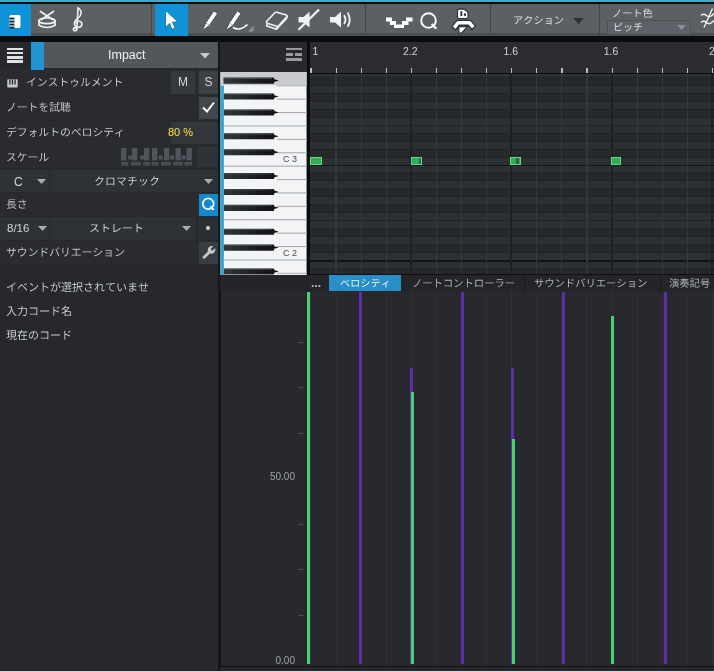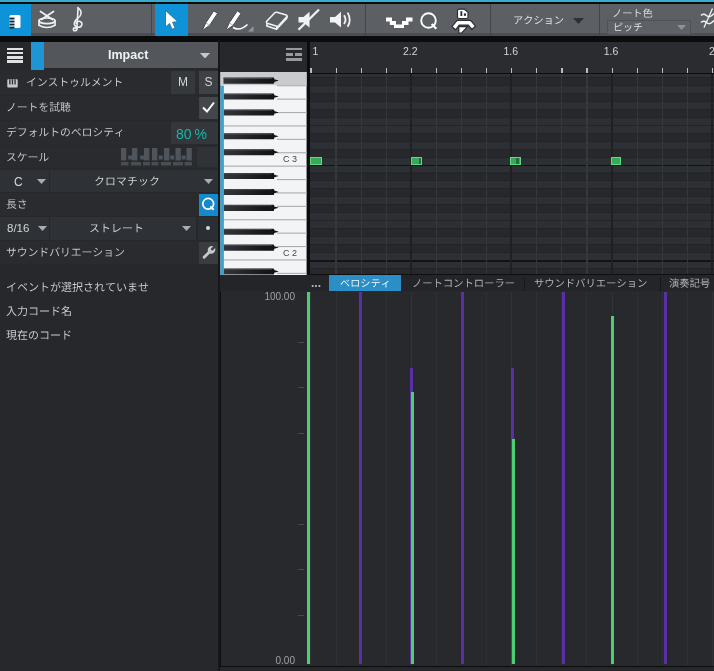--- a/index.html
+++ b/index.html
@@ -77,21 +77,21 @@
 <div class="abs" style="left:607px;top:19.5px;width:84px;height:15.5px;background:#5e6268;border:1px solid #4e5156"></div>
 <svg style="position:absolute;left:613.0px;top:27.0px;overflow:visible" width="2" height="2">
       <path transform="translate(0,3.75)" d="M7.6 -7.0Q7.6 -6.7 7.8 -6.5Q8.0 -6.3 8.2 -6.3Q8.5 -6.3 8.7 -6.5Q8.9 -6.7 8.9 -7.0Q8.9 -7.2 8.7 -7.4Q8.5 -7.6 8.2 -7.6Q8.0 -7.6 7.8 -7.4Q7.6 -7.2 7.6 -7.0ZM7.1 -7.0Q7.1 -7.3 7.3 -7.5Q7.4 -7.8 7.7 -7.9Q7.9 -8.1 8.2 -8.1Q8.6 -8.1 8.8 -7.9Q9.1 -7.8 9.2 -7.5Q9.4 -7.3 9.4 -7.0Q9.4 -6.7 9.2 -6.4Q9.1 -6.2 8.8 -6.0Q8.6 -5.9 8.2 -5.9Q7.9 -5.9 7.7 -6.0Q7.4 -6.2 7.3 -6.4Q7.1 -6.7 7.1 -7.0ZM2.8 -7.5Q2.8 -7.3 2.8 -7.1Q2.7 -6.9 2.7 -6.7Q2.7 -6.6 2.7 -6.2Q2.7 -5.8 2.7 -5.3Q2.7 -4.7 2.7 -4.1Q2.7 -3.5 2.7 -3.0Q2.7 -2.4 2.7 -2.0Q2.7 -1.6 2.7 -1.4Q2.7 -1.0 2.9 -0.9Q3.1 -0.7 3.4 -0.7Q3.7 -0.6 4.0 -0.6Q4.4 -0.6 4.8 -0.6Q5.2 -0.6 5.6 -0.6Q6.1 -0.6 6.6 -0.7Q7.0 -0.7 7.4 -0.8Q7.9 -0.8 8.2 -0.9V0.0Q7.8 0.1 7.1 0.1Q6.5 0.2 5.9 0.2Q5.3 0.2 4.7 0.2Q4.3 0.2 3.9 0.2Q3.4 0.2 3.1 0.1Q2.5 0.0 2.2 -0.3Q1.9 -0.6 1.9 -1.2Q1.9 -1.4 1.9 -1.9Q1.9 -2.3 1.9 -2.9Q1.9 -3.5 1.9 -4.1Q1.9 -4.7 1.9 -5.2Q1.9 -5.8 1.9 -6.2Q1.9 -6.6 1.9 -6.7Q1.9 -6.8 1.9 -7.0Q1.9 -7.1 1.9 -7.2Q1.9 -7.4 1.9 -7.5ZM2.4 -4.3Q2.8 -4.4 3.4 -4.6Q3.9 -4.7 4.5 -4.9Q5.0 -5.1 5.6 -5.3Q6.1 -5.5 6.5 -5.6Q6.8 -5.7 7.0 -5.9Q7.2 -6.0 7.4 -6.1L7.8 -5.3Q7.6 -5.2 7.3 -5.1Q7.0 -5.0 6.8 -4.9Q6.4 -4.7 5.8 -4.5Q5.2 -4.3 4.6 -4.1Q4.0 -4.0 3.4 -3.8Q2.8 -3.6 2.4 -3.5Z M14.8 -5.8Q14.9 -5.6 15.0 -5.3Q15.1 -5.0 15.2 -4.7Q15.4 -4.4 15.5 -4.1Q15.6 -3.8 15.6 -3.6L14.9 -3.3Q14.8 -3.5 14.7 -3.8Q14.6 -4.1 14.5 -4.4Q14.4 -4.8 14.3 -5.0Q14.2 -5.3 14.1 -5.5ZM18.5 -5.2Q18.4 -5.0 18.4 -4.9Q18.3 -4.8 18.3 -4.7Q18.1 -3.9 17.8 -3.1Q17.4 -2.3 16.9 -1.6Q16.2 -0.8 15.3 -0.2Q14.5 0.4 13.6 0.7L13.0 0.1Q13.5 -0.1 14.1 -0.4Q14.7 -0.7 15.3 -1.1Q15.8 -1.5 16.2 -2.0Q16.6 -2.5 16.9 -3.0Q17.1 -3.6 17.3 -4.2Q17.5 -4.8 17.6 -5.5ZM12.5 -5.3Q12.6 -5.1 12.7 -4.8Q12.8 -4.5 13.0 -4.2Q13.1 -3.8 13.2 -3.5Q13.3 -3.2 13.4 -3.0L12.7 -2.7Q12.6 -2.9 12.5 -3.2Q12.4 -3.6 12.2 -3.9Q12.1 -4.3 12.0 -4.6Q11.8 -4.8 11.8 -5.0Z M21.7 -7.0Q22.0 -6.9 22.6 -6.9Q23.2 -7.0 23.8 -7.0Q24.5 -7.0 25.0 -7.1Q25.4 -7.2 25.7 -7.2Q26.1 -7.3 26.5 -7.4Q26.8 -7.4 27.1 -7.5Q27.4 -7.6 27.6 -7.7L28.1 -7.0Q28.0 -6.9 27.8 -6.9Q27.7 -6.9 27.6 -6.8Q27.3 -6.8 26.9 -6.7Q26.5 -6.6 26.1 -6.5Q25.7 -6.5 25.3 -6.4Q24.7 -6.3 24.1 -6.3Q23.5 -6.3 22.9 -6.2Q22.3 -6.2 21.9 -6.2ZM22.2 -0.1Q23.1 -0.5 23.6 -1.1Q24.2 -1.7 24.5 -2.4Q24.8 -3.2 24.8 -4.2Q24.8 -4.2 24.8 -4.5Q24.8 -4.8 24.8 -5.3Q24.8 -5.8 24.8 -6.5L25.6 -6.6Q25.6 -6.4 25.6 -6.1Q25.6 -5.8 25.6 -5.5Q25.6 -5.1 25.6 -4.9Q25.6 -4.6 25.6 -4.4Q25.6 -4.3 25.6 -4.3Q25.6 -3.2 25.3 -2.3Q25.1 -1.5 24.5 -0.8Q23.9 -0.1 23.0 0.4ZM20.9 -4.6Q21.1 -4.6 21.3 -4.5Q21.5 -4.5 21.8 -4.5Q21.9 -4.5 22.3 -4.5Q22.7 -4.5 23.2 -4.5Q23.8 -4.5 24.4 -4.5Q25.1 -4.5 25.7 -4.5Q26.3 -4.5 26.9 -4.5Q27.4 -4.5 27.8 -4.5Q28.2 -4.5 28.3 -4.5Q28.5 -4.5 28.6 -4.5Q28.7 -4.5 28.9 -4.5Q29.0 -4.6 29.1 -4.6V-3.7Q29.0 -3.8 28.8 -3.8Q28.5 -3.8 28.4 -3.8Q28.2 -3.8 27.8 -3.8Q27.5 -3.8 26.9 -3.8Q26.3 -3.8 25.7 -3.8Q25.1 -3.8 24.4 -3.8Q23.8 -3.8 23.2 -3.8Q22.7 -3.8 22.3 -3.8Q21.9 -3.8 21.8 -3.8Q21.5 -3.8 21.3 -3.8Q21.1 -3.8 20.9 -3.7Z" fill="#e6e8ea"></path>
     </svg>
 <svg style="position:absolute;left:676.5px;top:25.0px" width="9" height="5">
       <path d="M0 0 L9 0 L4.5 5 Z" fill="#8e9195"></path>
     </svg>
 <div class="abs" style="left:0;top:42px;width:218px;height:629px;background:#26282b"></div>
 <div class="abs" style="left:31px;top:42px;width:13px;height:28px;background:#2095d3"></div>
 <div class="abs" style="left:44px;top:42px;width:174px;height:26px;background:#53575c"></div>
-<div class="txt" style="left:108px;top:47.5px;font-size:12.5px;color:#f0f1f3;font-weight:bold">Impact</div>
+<div class="txt" style="left:108px;top:47.5px;font-size:12.5px;color:#f0f1f3;font-weight:normal">Impact</div>
 <svg style="position:absolute;left:200.0px;top:52.8px" width="10" height="5.5">
       <path d="M0 0 L10 0 L5.0 5.5 Z" fill="#c6c8ca"></path>
     </svg>
 <div class="abs" style="left:7px;top:47.5px;width:15.5px;height:2.7px;background:#dfe1e3"></div>
 <div class="abs" style="left:7px;top:51.7px;width:15.5px;height:2.7px;background:#dfe1e3"></div>
 <div class="abs" style="left:7px;top:55.9px;width:15.5px;height:2.7px;background:#dfe1e3"></div>
 <div class="abs" style="left:7px;top:60.1px;width:15.5px;height:2.7px;background:#dfe1e3"></div>
 <div class="abs" style="left:0;top:70px;width:218px;height:25.2px;background:#292b2e"></div>
 <div class="abs" style="left:0;top:96.2px;width:218px;height:23.8px;background:#292b2e"></div>
 <div class="abs" style="left:0;top:121px;width:218px;height:23.8px;background:#292b2e"></div>
@@ -120,21 +120,21 @@
       <path transform="translate(0,4.05)" d="M8.7 -7.8Q8.6 -7.6 8.5 -7.3Q8.4 -7.0 8.3 -6.8Q8.1 -6.2 7.8 -5.5Q7.5 -4.9 7.2 -4.2Q6.8 -3.5 6.3 -2.9Q5.9 -2.3 5.2 -1.7Q4.5 -1.1 3.8 -0.6Q3.0 -0.1 2.3 0.2L1.5 -0.6Q2.3 -0.9 3.1 -1.3Q3.8 -1.8 4.5 -2.3Q5.1 -2.9 5.6 -3.5Q6.1 -4.1 6.5 -4.9Q6.9 -5.6 7.2 -6.5Q7.5 -7.3 7.6 -8.0Z M11.9 -4.7Q12.1 -4.7 12.3 -4.7Q12.5 -4.6 12.8 -4.6Q13.1 -4.6 13.4 -4.6Q13.6 -4.6 13.9 -4.6Q14.3 -4.6 14.8 -4.6Q15.3 -4.6 15.8 -4.6Q16.4 -4.6 16.9 -4.6Q17.5 -4.6 17.9 -4.6Q18.4 -4.6 18.8 -4.6Q19.2 -4.6 19.3 -4.6Q19.7 -4.6 20.0 -4.6Q20.3 -4.7 20.5 -4.7V-3.6Q20.3 -3.6 20.0 -3.6Q19.7 -3.7 19.3 -3.7Q19.2 -3.7 18.8 -3.7Q18.4 -3.7 17.9 -3.7Q17.5 -3.7 16.9 -3.7Q16.4 -3.7 15.8 -3.7Q15.3 -3.7 14.8 -3.7Q14.3 -3.7 13.9 -3.7Q13.6 -3.7 13.4 -3.7Q13.0 -3.7 12.6 -3.7Q12.2 -3.6 11.9 -3.6Z M25.2 -1.0Q25.2 -1.1 25.2 -1.6Q25.2 -2.0 25.2 -2.6Q25.2 -3.3 25.2 -4.0Q25.2 -4.7 25.2 -5.3Q25.2 -6.0 25.2 -6.5Q25.2 -7.0 25.2 -7.2Q25.2 -7.5 25.2 -7.8Q25.2 -8.1 25.2 -8.4H26.2Q26.2 -8.1 26.2 -7.8Q26.1 -7.5 26.1 -7.2Q26.1 -6.8 26.1 -6.2Q26.1 -5.6 26.1 -5.0Q26.1 -4.3 26.1 -3.7Q26.1 -3.0 26.1 -2.4Q26.1 -1.9 26.1 -1.5Q26.1 -1.1 26.1 -1.0Q26.1 -0.8 26.2 -0.6Q26.2 -0.3 26.2 -0.1Q26.2 0.1 26.2 0.3H25.2Q25.2 0.1 25.2 -0.3Q25.2 -0.7 25.2 -1.0ZM25.9 -5.5Q26.5 -5.4 27.1 -5.2Q27.8 -4.9 28.4 -4.7Q29.1 -4.4 29.7 -4.2Q30.3 -3.9 30.8 -3.7L30.4 -2.8Q29.9 -3.0 29.3 -3.3Q28.8 -3.5 28.1 -3.8Q27.5 -4.0 27.0 -4.2Q26.4 -4.4 25.9 -4.6Z M37.4 -8.5Q37.3 -8.2 37.2 -7.8Q37.1 -7.3 36.9 -6.8Q36.7 -6.3 36.4 -5.8Q36.1 -5.3 35.8 -4.8Q36.0 -5.0 36.2 -5.1Q36.5 -5.2 36.8 -5.2Q37.1 -5.3 37.3 -5.3Q37.9 -5.3 38.3 -4.9Q38.8 -4.5 38.8 -3.9Q38.8 -3.7 38.8 -3.4Q38.8 -3.0 38.8 -2.7Q38.8 -2.3 38.8 -2.0Q38.8 -1.7 38.8 -1.4H38.0Q38.0 -1.6 38.0 -1.9Q38.0 -2.2 38.0 -2.5Q38.0 -2.9 38.0 -3.2Q38.0 -3.4 38.0 -3.7Q38.0 -4.1 37.7 -4.3Q37.4 -4.6 37.0 -4.6Q36.5 -4.6 36.0 -4.3Q35.5 -4.1 35.1 -3.8Q34.9 -3.6 34.7 -3.3Q34.4 -3.0 34.2 -2.7L33.4 -3.2Q34.2 -4.0 34.7 -4.6Q35.2 -5.3 35.6 -5.8Q35.9 -6.4 36.1 -6.9Q36.2 -7.3 36.4 -7.8Q36.5 -8.2 36.5 -8.6ZM33.7 -7.4Q34.1 -7.3 34.6 -7.3Q35.1 -7.3 35.5 -7.3Q36.2 -7.3 37.1 -7.3Q37.9 -7.3 38.7 -7.4Q39.6 -7.5 40.3 -7.6L40.3 -6.8Q39.8 -6.7 39.1 -6.7Q38.5 -6.6 37.8 -6.6Q37.2 -6.5 36.6 -6.5Q36.0 -6.5 35.5 -6.5Q35.2 -6.5 34.9 -6.5Q34.6 -6.5 34.3 -6.5Q34.0 -6.5 33.7 -6.6ZM41.9 -4.8Q41.8 -4.7 41.6 -4.7Q41.5 -4.6 41.3 -4.5Q41.1 -4.5 41.0 -4.4Q40.4 -4.2 39.7 -3.9Q38.9 -3.6 38.1 -3.2Q37.6 -2.9 37.2 -2.6Q36.8 -2.3 36.5 -2.0Q36.3 -1.7 36.3 -1.3Q36.3 -1.0 36.4 -0.8Q36.6 -0.6 36.9 -0.5Q37.1 -0.4 37.5 -0.3Q37.8 -0.3 38.3 -0.3Q38.9 -0.3 39.7 -0.4Q40.5 -0.4 41.2 -0.6L41.2 0.3Q40.8 0.3 40.3 0.4Q39.7 0.4 39.2 0.5Q38.7 0.5 38.2 0.5Q37.5 0.5 36.8 0.3Q36.2 0.2 35.8 -0.2Q35.4 -0.5 35.4 -1.2Q35.4 -1.7 35.7 -2.1Q35.9 -2.5 36.3 -2.8Q36.7 -3.1 37.1 -3.4Q37.6 -3.7 38.1 -3.9Q38.6 -4.2 39.0 -4.4Q39.5 -4.6 39.9 -4.8Q40.3 -5.0 40.7 -5.1Q40.9 -5.3 41.1 -5.4Q41.4 -5.5 41.6 -5.6Z M47.5 -0.6Q48.2 -0.7 49.1 -0.9Q50.0 -1.1 51.0 -1.3L51.0 -0.6Q50.1 -0.4 49.3 -0.2Q48.4 -0.0 47.7 0.2ZM47.7 -4.7H50.7V-4.0H47.7ZM47.6 -6.9H53.5V-6.2H47.6ZM51.9 -8.7 52.5 -9.0Q52.8 -8.7 53.1 -8.3Q53.4 -7.9 53.6 -7.6L53.0 -7.3Q52.9 -7.6 52.5 -8.0Q52.2 -8.4 51.9 -8.7ZM48.9 -4.4H49.6V-0.7L48.9 -0.5ZM51.0 -9.1H51.8Q51.8 -7.5 51.8 -6.2Q51.8 -4.8 51.9 -3.7Q52.0 -2.6 52.1 -1.8Q52.2 -1.0 52.4 -0.6Q52.6 -0.1 52.8 -0.1Q52.9 -0.1 53.0 -0.5Q53.1 -0.9 53.1 -1.6Q53.2 -1.5 53.3 -1.4Q53.4 -1.3 53.6 -1.2Q53.7 -1.1 53.8 -1.1Q53.6 -0.3 53.5 0.1Q53.3 0.6 53.2 0.7Q53.0 0.9 52.8 0.9Q52.3 0.9 52.0 0.4Q51.7 -0.1 51.5 -0.9Q51.3 -1.8 51.2 -3.0Q51.1 -4.2 51.1 -5.8Q51.0 -7.3 51.0 -9.1ZM44.1 -5.8H47.2V-5.2H44.1ZM44.1 -8.7H47.1V-8.0H44.1ZM44.1 -4.4H47.2V-3.7H44.1ZM43.6 -7.3H47.4V-6.6H43.6ZM44.5 -2.9H47.2V0.3H44.5V-0.4H46.5V-2.2H44.5ZM44.1 -2.9H44.8V0.7H44.1Z M54.5 -8.5H58.6V-7.8H54.5ZM55.5 -6.2H57.7V-5.5H55.5ZM58.6 -7.9H64.2V-7.2H58.6ZM55.5 -4.0H57.7V-3.3H55.5ZM55.1 -8.1H55.8V-1.2H55.1ZM61.0 -9.0H61.8V-5.9H61.0ZM57.3 -8.1H58.0V0.8H57.3ZM54.4 -1.4Q55.0 -1.4 55.9 -1.6Q56.8 -1.7 57.7 -1.8L57.7 -1.1Q56.9 -0.9 56.0 -0.8Q55.2 -0.7 54.5 -0.6ZM62.4 -5.6V-3.9H63.4V-5.6ZM60.9 -5.6V-3.9H61.8V-5.6ZM59.4 -5.6V-3.9H60.3V-5.6ZM58.7 -6.3H64.1V-3.3H58.7ZM60.1 -2.2H60.8V-0.2Q60.8 0.0 60.9 0.1Q60.9 0.1 61.1 0.1Q61.2 0.1 61.3 0.1Q61.5 0.1 61.6 0.1Q61.8 0.1 61.9 0.1Q62.1 0.1 62.1 0.1Q62.3 0.1 62.3 0.0Q62.4 -0.0 62.4 -0.3Q62.5 -0.5 62.5 -1.0Q62.6 -0.9 62.7 -0.9Q62.8 -0.8 62.9 -0.8Q63.0 -0.7 63.1 -0.7Q63.1 -0.1 63.0 0.2Q62.9 0.6 62.7 0.7Q62.5 0.8 62.2 0.8Q62.2 0.8 62.0 0.8Q61.8 0.8 61.6 0.8Q61.4 0.8 61.3 0.8Q61.1 0.8 61.1 0.8Q60.7 0.8 60.4 0.7Q60.2 0.6 60.2 0.4Q60.1 0.2 60.1 -0.2ZM59.0 -2.1 59.7 -1.9Q59.6 -1.5 59.5 -1.1Q59.3 -0.6 59.2 -0.3Q59.0 0.1 58.7 0.4L58.1 0.1Q58.4 -0.2 58.5 -0.6Q58.7 -0.9 58.8 -1.3Q58.9 -1.8 59.0 -2.1ZM62.7 -1.9 63.3 -2.2Q63.7 -1.7 64.1 -1.1Q64.4 -0.4 64.5 0.1L63.8 0.4Q63.8 0.1 63.6 -0.3Q63.4 -0.8 63.2 -1.2Q63.0 -1.6 62.7 -1.9ZM60.4 -2.8 60.9 -3.2Q61.2 -3.1 61.5 -2.8Q61.8 -2.6 62.1 -2.4Q62.4 -2.2 62.5 -2.0L62.0 -1.5Q61.7 -1.8 61.3 -2.2Q60.8 -2.5 60.4 -2.8Z" fill="#caccce"></path>
     </svg>
 <div class="abs" style="left:198.5px;top:96.5px;width:19.5px;height:22.5px;background:#43474b"></div>
 <svg class="abs" style="left:200px;top:99px" width="17" height="16">
       <path d="M3 8.5 L7 12.5 L14 3.5" stroke="#fff" stroke-width="2" fill="none"></path>
     </svg>
 <svg style="position:absolute;left:6.0px;top:132.0px;overflow:visible" width="2" height="2">
       <path transform="translate(0,4.05)" d="M2.2 -7.9Q2.4 -7.9 2.7 -7.9Q2.9 -7.8 3.2 -7.8Q3.4 -7.8 3.7 -7.8Q4.1 -7.8 4.6 -7.8Q5.1 -7.8 5.5 -7.8Q6.0 -7.8 6.4 -7.8Q6.7 -7.8 6.9 -7.8Q7.1 -7.8 7.4 -7.8Q7.7 -7.9 7.9 -7.9V-7.0Q7.7 -7.0 7.4 -7.0Q7.1 -7.0 6.9 -7.0Q6.7 -7.0 6.4 -7.0Q6.0 -7.0 5.5 -7.0Q5.1 -7.0 4.6 -7.0Q4.1 -7.0 3.7 -7.0Q3.4 -7.0 3.2 -7.0Q2.9 -7.0 2.7 -7.0Q2.4 -7.0 2.2 -7.0ZM0.9 -5.2Q1.1 -5.2 1.4 -5.1Q1.6 -5.1 1.9 -5.1Q2.0 -5.1 2.4 -5.1Q2.8 -5.1 3.4 -5.1Q4.0 -5.1 4.7 -5.1Q5.4 -5.1 6.1 -5.1Q6.8 -5.1 7.4 -5.1Q8.0 -5.1 8.4 -5.1Q8.8 -5.1 8.9 -5.1Q9.1 -5.1 9.3 -5.1Q9.6 -5.2 9.8 -5.2V-4.3Q9.6 -4.3 9.4 -4.3Q9.1 -4.3 8.9 -4.3Q8.8 -4.3 8.4 -4.3Q8.0 -4.3 7.4 -4.3Q6.8 -4.3 6.1 -4.3Q5.4 -4.3 4.7 -4.3Q4.0 -4.3 3.4 -4.3Q2.8 -4.3 2.4 -4.3Q2.0 -4.3 1.9 -4.3Q1.6 -4.3 1.4 -4.3Q1.1 -4.3 0.9 -4.3ZM6.0 -4.7Q6.0 -3.7 5.9 -2.9Q5.7 -2.0 5.3 -1.4Q5.1 -1.0 4.8 -0.6Q4.5 -0.3 4.1 0.1Q3.7 0.4 3.2 0.6L2.4 0.0Q3.0 -0.2 3.6 -0.7Q4.1 -1.1 4.5 -1.6Q4.9 -2.3 5.0 -3.1Q5.1 -3.8 5.1 -4.7ZM8.5 -8.8Q8.6 -8.6 8.8 -8.3Q8.9 -8.1 9.1 -7.8Q9.3 -7.5 9.4 -7.3L8.8 -7.0Q8.6 -7.4 8.4 -7.8Q8.1 -8.2 7.9 -8.5ZM9.7 -9.2Q9.8 -9.0 10.0 -8.7Q10.1 -8.5 10.3 -8.2Q10.5 -7.9 10.6 -7.7L10.0 -7.5Q9.8 -7.8 9.6 -8.2Q9.3 -8.7 9.1 -9.0Z M20.1 -7.2Q20.0 -7.1 20.0 -6.9Q20.0 -6.8 19.9 -6.6Q19.9 -6.2 19.7 -5.7Q19.6 -5.2 19.4 -4.6Q19.2 -4.1 18.9 -3.6Q18.6 -3.1 18.3 -2.7Q17.8 -2.0 17.2 -1.5Q16.6 -0.9 15.8 -0.5Q15.1 -0.1 14.1 0.2L13.3 -0.6Q14.4 -0.8 15.2 -1.2Q15.9 -1.6 16.5 -2.1Q17.1 -2.6 17.6 -3.2Q17.9 -3.7 18.2 -4.3Q18.5 -4.9 18.7 -5.5Q18.9 -6.2 19.0 -6.7Q18.8 -6.7 18.4 -6.7Q18.0 -6.7 17.4 -6.7Q16.8 -6.7 16.2 -6.7Q15.6 -6.7 15.0 -6.7Q14.4 -6.7 14.0 -6.7Q13.6 -6.7 13.4 -6.7Q13.1 -6.7 12.8 -6.7Q12.6 -6.7 12.4 -6.7V-7.6Q12.5 -7.6 12.7 -7.6Q12.9 -7.6 13.1 -7.6Q13.3 -7.5 13.4 -7.5Q13.6 -7.5 13.9 -7.5Q14.2 -7.5 14.7 -7.5Q15.2 -7.5 15.7 -7.5Q16.2 -7.5 16.7 -7.5Q17.2 -7.5 17.7 -7.5Q18.1 -7.5 18.4 -7.5Q18.8 -7.5 18.9 -7.5Q19.0 -7.5 19.1 -7.6Q19.3 -7.6 19.4 -7.6Z M28.6 -6.6Q28.6 -6.4 28.6 -6.2Q28.6 -6.1 28.6 -5.9Q28.6 -5.6 28.6 -5.2Q28.6 -4.8 28.6 -4.3Q28.6 -3.8 28.6 -3.2Q28.7 -2.6 28.7 -2.1Q28.7 -1.5 28.7 -1.0Q28.7 -0.5 28.7 -0.1Q28.7 0.3 28.5 0.5Q28.2 0.7 27.9 0.7Q27.7 0.7 27.4 0.7Q27.1 0.6 26.8 0.6Q26.5 0.6 26.3 0.6L26.3 -0.2Q26.6 -0.1 27.0 -0.1Q27.3 -0.1 27.6 -0.1Q27.7 -0.1 27.8 -0.2Q27.9 -0.3 27.9 -0.4Q27.9 -0.7 27.9 -1.2Q27.9 -1.6 27.9 -2.2Q27.9 -2.7 27.8 -3.3Q27.8 -3.8 27.8 -4.3Q27.8 -4.8 27.8 -5.2Q27.8 -5.6 27.8 -5.9Q27.8 -6.0 27.8 -6.2Q27.7 -6.4 27.7 -6.6ZM23.8 -5.0Q24.0 -5.0 24.2 -5.0Q24.4 -5.0 24.6 -5.0Q24.7 -5.0 25.0 -5.0Q25.3 -5.0 25.8 -5.0Q26.3 -5.0 26.8 -5.0Q27.4 -5.0 27.9 -5.0Q28.5 -5.0 28.9 -5.0Q29.4 -5.0 29.7 -5.0Q30.1 -5.0 30.2 -5.0Q30.3 -5.0 30.6 -5.0Q30.8 -5.0 30.9 -5.0V-4.2Q30.7 -4.2 30.5 -4.2Q30.3 -4.2 30.2 -4.2Q30.1 -4.2 29.8 -4.2Q29.5 -4.2 29.0 -4.2Q28.5 -4.2 27.9 -4.2Q27.4 -4.2 26.8 -4.2Q26.3 -4.2 25.8 -4.2Q25.3 -4.2 25.0 -4.2Q24.7 -4.2 24.6 -4.2Q24.4 -4.2 24.2 -4.2Q24.0 -4.2 23.8 -4.2ZM23.5 -0.9Q24.1 -1.2 24.8 -1.7Q25.4 -2.1 26.0 -2.6Q26.5 -3.1 27.0 -3.6Q27.4 -4.0 27.6 -4.5L28.1 -4.5L28.1 -3.8Q27.9 -3.4 27.4 -2.9Q27.0 -2.5 26.5 -2.0Q25.9 -1.5 25.3 -1.0Q24.7 -0.6 24.1 -0.2Z M38.1 -0.2Q38.1 -0.4 38.1 -0.5Q38.1 -0.7 38.1 -0.8Q38.1 -0.9 38.1 -1.3Q38.1 -1.7 38.1 -2.2Q38.1 -2.7 38.1 -3.4Q38.1 -4.0 38.1 -4.6Q38.1 -5.3 38.1 -5.8Q38.1 -6.4 38.1 -6.8Q38.1 -7.2 38.1 -7.3Q38.1 -7.6 38.1 -7.8Q38.1 -8.0 38.1 -8.1H39.1Q39.1 -8.0 39.0 -7.8Q39.0 -7.6 39.0 -7.3Q39.0 -7.2 39.0 -6.8Q39.0 -6.4 39.0 -5.8Q39.0 -5.3 39.0 -4.7Q39.0 -4.0 39.0 -3.4Q39.0 -2.8 39.0 -2.3Q39.0 -1.8 39.0 -1.5Q39.0 -1.1 39.0 -1.1Q39.5 -1.3 40.1 -1.7Q40.7 -2.1 41.2 -2.6Q41.8 -3.1 42.2 -3.7L42.7 -3.0Q42.2 -2.4 41.6 -1.8Q41.0 -1.2 40.3 -0.8Q39.6 -0.3 39.0 0.0Q38.9 0.1 38.8 0.1Q38.7 0.2 38.6 0.2ZM33.1 -0.3Q33.8 -0.8 34.3 -1.5Q34.7 -2.2 35.0 -2.9Q35.1 -3.3 35.2 -3.9Q35.2 -4.4 35.3 -5.0Q35.3 -5.6 35.3 -6.2Q35.3 -6.8 35.3 -7.3Q35.3 -7.5 35.3 -7.7Q35.3 -7.9 35.2 -8.1H36.2Q36.2 -8.0 36.2 -7.9Q36.2 -7.8 36.2 -7.6Q36.2 -7.5 36.2 -7.3Q36.2 -6.8 36.2 -6.2Q36.2 -5.6 36.1 -4.9Q36.1 -4.3 36.0 -3.7Q36.0 -3.1 35.8 -2.7Q35.6 -1.8 35.1 -1.1Q34.6 -0.3 33.9 0.3Z M46.8 -1.0Q46.8 -1.1 46.8 -1.6Q46.8 -2.0 46.8 -2.6Q46.8 -3.3 46.8 -4.0Q46.8 -4.7 46.8 -5.3Q46.8 -6.0 46.8 -6.5Q46.8 -7.0 46.8 -7.2Q46.8 -7.5 46.8 -7.8Q46.8 -8.1 46.8 -8.4H47.8Q47.8 -8.1 47.8 -7.8Q47.7 -7.5 47.7 -7.2Q47.7 -6.8 47.7 -6.2Q47.7 -5.6 47.7 -5.0Q47.7 -4.3 47.7 -3.7Q47.7 -3.0 47.7 -2.4Q47.7 -1.9 47.7 -1.5Q47.7 -1.1 47.7 -1.0Q47.7 -0.8 47.8 -0.6Q47.8 -0.3 47.8 -0.1Q47.8 0.1 47.8 0.3H46.8Q46.8 0.1 46.8 -0.3Q46.8 -0.7 46.8 -1.0ZM47.5 -5.5Q48.1 -5.4 48.7 -5.2Q49.4 -4.9 50.0 -4.7Q50.7 -4.4 51.3 -4.2Q51.9 -3.9 52.4 -3.7L52.0 -2.8Q51.5 -3.0 50.9 -3.3Q50.4 -3.5 49.7 -3.8Q49.1 -4.0 48.6 -4.2Q48.0 -4.4 47.5 -4.6Z M60.1 -7.4Q60.0 -6.5 59.8 -5.6Q59.6 -4.7 59.4 -3.8Q59.1 -2.7 58.7 -2.0Q58.3 -1.2 57.8 -0.9Q57.4 -0.5 56.9 -0.5Q56.4 -0.5 56.0 -0.8Q55.5 -1.2 55.2 -1.8Q54.9 -2.5 54.9 -3.4Q54.9 -4.2 55.3 -5.0Q55.7 -5.8 56.3 -6.4Q57.0 -7.0 57.8 -7.4Q58.7 -7.7 59.7 -7.7Q60.6 -7.7 61.4 -7.4Q62.1 -7.1 62.7 -6.6Q63.2 -6.0 63.5 -5.3Q63.8 -4.6 63.8 -3.8Q63.8 -2.6 63.3 -1.8Q62.8 -0.9 61.9 -0.4Q61.0 0.2 59.8 0.3L59.3 -0.5Q59.5 -0.5 59.8 -0.5Q60.0 -0.6 60.2 -0.6Q60.7 -0.7 61.2 -1.0Q61.7 -1.2 62.1 -1.6Q62.5 -2.0 62.7 -2.6Q62.9 -3.1 62.9 -3.8Q62.9 -4.5 62.7 -5.0Q62.5 -5.6 62.1 -6.0Q61.6 -6.5 61.0 -6.7Q60.4 -7.0 59.7 -7.0Q58.8 -7.0 58.1 -6.6Q57.3 -6.3 56.8 -5.8Q56.3 -5.3 56.1 -4.6Q55.8 -4.0 55.8 -3.4Q55.8 -2.8 56.0 -2.3Q56.1 -1.9 56.4 -1.7Q56.7 -1.5 56.9 -1.5Q57.2 -1.5 57.4 -1.7Q57.7 -2.0 58.0 -2.5Q58.3 -3.1 58.5 -4.0Q58.8 -4.8 58.9 -5.7Q59.1 -6.5 59.2 -7.4Z M72.3 -7.3Q72.4 -7.1 72.6 -6.8Q72.8 -6.5 73.0 -6.2Q73.2 -5.9 73.3 -5.6L72.6 -5.3Q72.5 -5.6 72.3 -5.9Q72.2 -6.2 72.0 -6.5Q71.8 -6.8 71.6 -7.1ZM73.6 -7.9Q73.8 -7.7 74.0 -7.4Q74.2 -7.1 74.4 -6.8Q74.6 -6.4 74.7 -6.2L74.1 -5.9Q73.9 -6.2 73.8 -6.5Q73.6 -6.8 73.4 -7.1Q73.2 -7.4 73.0 -7.6ZM65.4 -2.8Q65.6 -3.0 65.8 -3.2Q65.9 -3.3 66.1 -3.6Q66.3 -3.8 66.6 -4.1Q66.8 -4.4 67.1 -4.7Q67.4 -5.1 67.7 -5.4Q68.0 -5.8 68.3 -6.1Q68.7 -6.6 69.1 -6.7Q69.5 -6.7 70.1 -6.2Q70.4 -5.9 70.8 -5.5Q71.2 -5.1 71.6 -4.7Q72.0 -4.3 72.3 -3.9Q72.7 -3.5 73.1 -3.0Q73.6 -2.6 74.1 -2.0Q74.5 -1.5 74.9 -1.1L74.2 -0.3Q73.8 -0.8 73.4 -1.3Q73.0 -1.8 72.5 -2.3Q72.1 -2.7 71.8 -3.1Q71.6 -3.4 71.3 -3.7Q71.0 -4.0 70.7 -4.3Q70.4 -4.6 70.1 -4.9Q69.9 -5.2 69.7 -5.3Q69.4 -5.6 69.2 -5.6Q69.0 -5.6 68.7 -5.3Q68.5 -5.0 68.3 -4.7Q68.0 -4.4 67.7 -4.1Q67.5 -3.7 67.2 -3.4Q67.0 -3.1 66.8 -2.9Q66.6 -2.6 66.5 -2.4Q66.3 -2.2 66.2 -2.0Z M77.2 -7.4Q77.5 -7.4 77.7 -7.4Q78.0 -7.4 78.1 -7.4Q78.3 -7.4 78.6 -7.4Q79.0 -7.4 79.4 -7.4Q79.9 -7.4 80.5 -7.4Q81.1 -7.4 81.6 -7.4Q82.2 -7.4 82.7 -7.4Q83.1 -7.4 83.5 -7.4Q83.8 -7.4 83.9 -7.4Q84.1 -7.4 84.4 -7.4Q84.6 -7.4 84.9 -7.4Q84.9 -7.2 84.9 -7.0Q84.9 -6.8 84.9 -6.6Q84.9 -6.4 84.9 -6.1Q84.9 -5.8 84.9 -5.4Q84.9 -4.9 84.9 -4.4Q84.9 -3.9 84.9 -3.3Q84.9 -2.8 84.9 -2.4Q84.9 -1.9 84.9 -1.6Q84.9 -1.3 84.9 -1.2Q84.9 -1.1 84.9 -0.9Q84.9 -0.7 84.9 -0.5Q84.9 -0.3 84.9 -0.1Q84.9 0.0 84.9 0.1H84.0Q84.0 0.0 84.0 -0.2Q84.0 -0.4 84.0 -0.6Q84.0 -0.9 84.0 -1.1Q84.0 -1.2 84.0 -1.5Q84.0 -1.9 84.0 -2.4Q84.0 -2.9 84.0 -3.4Q84.0 -4.0 84.0 -4.5Q84.0 -5.1 84.0 -5.5Q84.0 -6.0 84.0 -6.3Q84.0 -6.5 84.0 -6.5H78.1Q78.1 -6.5 78.1 -6.3Q78.1 -6.0 78.1 -5.5Q78.1 -5.1 78.1 -4.5Q78.1 -4.0 78.1 -3.4Q78.1 -2.9 78.1 -2.4Q78.1 -1.9 78.1 -1.6Q78.1 -1.2 78.1 -1.1Q78.1 -1.0 78.1 -0.8Q78.1 -0.6 78.1 -0.4Q78.1 -0.3 78.1 -0.1Q78.1 0.0 78.1 0.1H77.2Q77.2 0.0 77.2 -0.1Q77.2 -0.3 77.2 -0.5Q77.2 -0.7 77.2 -0.9Q77.2 -1.1 77.2 -1.2Q77.2 -1.3 77.2 -1.6Q77.2 -2.0 77.2 -2.4Q77.2 -2.9 77.2 -3.4Q77.2 -3.9 77.2 -4.4Q77.2 -5.0 77.2 -5.4Q77.2 -5.9 77.2 -6.2Q77.2 -6.5 77.2 -6.6Q77.2 -6.7 77.2 -7.0Q77.2 -7.2 77.2 -7.4ZM84.3 -1.4V-0.5H77.7V-1.4Z M89.6 -8.3Q89.9 -8.2 90.2 -8.0Q90.5 -7.8 90.9 -7.5Q91.2 -7.3 91.5 -7.1Q91.8 -6.9 92.0 -6.8L91.5 -6.0Q91.3 -6.2 91.0 -6.4Q90.7 -6.6 90.4 -6.8Q90.0 -7.0 89.7 -7.2Q89.4 -7.4 89.2 -7.6ZM88.0 -0.6Q88.6 -0.7 89.3 -0.9Q89.9 -1.0 90.5 -1.3Q91.1 -1.5 91.7 -1.8Q92.5 -2.3 93.3 -3.0Q94.1 -3.6 94.7 -4.3Q95.3 -5.0 95.7 -5.8L96.3 -4.9Q95.6 -3.8 94.5 -2.8Q93.4 -1.8 92.1 -1.0Q91.6 -0.7 90.9 -0.5Q90.3 -0.2 89.7 0.0Q89.0 0.2 88.5 0.3ZM88.0 -5.9Q88.3 -5.7 88.6 -5.5Q88.9 -5.3 89.3 -5.1Q89.6 -4.9 89.9 -4.7Q90.2 -4.5 90.4 -4.4L89.9 -3.7Q89.7 -3.8 89.4 -4.0Q89.1 -4.2 88.8 -4.4Q88.4 -4.6 88.1 -4.8Q87.8 -5.0 87.5 -5.1Z M99.5 -8.0Q99.8 -8.0 100.0 -7.9Q100.2 -7.9 100.5 -7.9Q100.7 -7.9 101.1 -7.9Q101.6 -7.9 102.1 -7.9Q102.7 -7.9 103.3 -7.9Q103.8 -7.9 104.3 -7.9Q104.7 -7.9 104.9 -7.9Q105.1 -7.9 105.4 -7.9Q105.6 -8.0 105.9 -8.0V-7.1Q105.6 -7.1 105.4 -7.1Q105.1 -7.1 104.9 -7.1Q104.7 -7.1 104.3 -7.1Q103.8 -7.1 103.3 -7.1Q102.7 -7.1 102.1 -7.1Q101.6 -7.1 101.1 -7.1Q100.7 -7.1 100.5 -7.1Q100.2 -7.1 100.0 -7.1Q99.7 -7.1 99.5 -7.1ZM98.2 -5.3Q98.5 -5.3 98.7 -5.2Q98.9 -5.2 99.2 -5.2Q99.3 -5.2 99.7 -5.2Q100.1 -5.2 100.7 -5.2Q101.3 -5.2 102.0 -5.2Q102.7 -5.2 103.4 -5.2Q104.1 -5.2 104.7 -5.2Q105.3 -5.2 105.7 -5.2Q106.1 -5.2 106.2 -5.2Q106.4 -5.2 106.6 -5.2Q106.9 -5.3 107.1 -5.3V-4.4Q106.9 -4.4 106.7 -4.4Q106.4 -4.4 106.2 -4.4Q106.1 -4.4 105.7 -4.4Q105.3 -4.4 104.7 -4.4Q104.1 -4.4 103.4 -4.4Q102.7 -4.4 102.0 -4.4Q101.3 -4.4 100.7 -4.4Q100.1 -4.4 99.7 -4.4Q99.3 -4.4 99.2 -4.4Q98.9 -4.4 98.7 -4.4Q98.5 -4.4 98.2 -4.4ZM103.3 -4.8Q103.3 -3.8 103.2 -3.0Q103.0 -2.1 102.7 -1.5Q102.5 -1.1 102.1 -0.7Q101.8 -0.4 101.4 -0.0Q101.0 0.3 100.5 0.5L99.7 -0.1Q100.4 -0.3 100.9 -0.8Q101.5 -1.2 101.8 -1.7Q102.2 -2.4 102.3 -3.2Q102.4 -3.9 102.4 -4.8Z M109.3 -2.8Q110.0 -3.0 110.8 -3.2Q111.5 -3.5 112.1 -3.8Q112.8 -4.2 113.2 -4.4Q113.7 -4.7 114.2 -5.1Q114.7 -5.5 115.1 -5.9Q115.5 -6.3 115.8 -6.6L116.4 -6.0Q116.1 -5.6 115.7 -5.2Q115.2 -4.8 114.7 -4.4Q114.1 -4.0 113.6 -3.7Q113.2 -3.5 112.8 -3.3Q112.4 -3.0 111.9 -2.8Q111.4 -2.6 110.8 -2.4Q110.3 -2.2 109.7 -2.0ZM113.1 -3.9 114.0 -4.2V-0.1Q114.0 0.1 114.0 0.2Q114.0 0.4 114.0 0.6Q114.0 0.8 114.1 0.8H113.1Q113.1 0.8 113.1 0.6Q113.1 0.4 113.1 0.2Q113.1 0.1 113.1 -0.1Z" fill="#caccce"></path>
     </svg>
 <div class="abs" style="left:170.5px;top:121.5px;width:47px;height:22.5px;background:#33363a"></div>
-<div class="txt" style="left:176px;top:125.5px;font-size:14px;color:#14b8a6">80<span style="margin-left:3px">%</span></div>
+<div class="txt" style="left:168px;top:125.5px;font-size:11px;color:#fde047">80<span style="margin-left:3px">%</span></div>
 <svg style="position:absolute;left:6.0px;top:157.0px;overflow:visible" width="2" height="2">
       <path transform="translate(0,4.05)" d="M8.6 -7.2Q8.6 -7.2 8.5 -7.0Q8.4 -6.9 8.4 -6.8Q8.2 -6.2 7.8 -5.6Q7.5 -4.9 7.1 -4.3Q6.7 -3.7 6.2 -3.2Q5.6 -2.5 4.9 -1.9Q4.2 -1.2 3.4 -0.7Q2.6 -0.2 1.8 0.2L1.1 -0.5Q2.0 -0.8 2.8 -1.3Q3.6 -1.9 4.3 -2.5Q5.0 -3.1 5.5 -3.7Q5.9 -4.1 6.3 -4.6Q6.6 -5.2 6.9 -5.7Q7.2 -6.3 7.3 -6.7Q7.2 -6.7 6.9 -6.7Q6.6 -6.7 6.1 -6.7Q5.7 -6.7 5.2 -6.7Q4.7 -6.7 4.3 -6.7Q3.8 -6.7 3.5 -6.7Q3.2 -6.7 3.1 -6.7Q2.9 -6.7 2.7 -6.7Q2.5 -6.7 2.3 -6.7Q2.1 -6.7 2.0 -6.6V-7.6Q2.1 -7.6 2.3 -7.6Q2.5 -7.6 2.7 -7.6Q3.0 -7.6 3.1 -7.6Q3.2 -7.6 3.5 -7.6Q3.9 -7.6 4.3 -7.6Q4.7 -7.6 5.2 -7.6Q5.7 -7.6 6.1 -7.6Q6.6 -7.6 6.9 -7.6Q7.2 -7.6 7.3 -7.6Q7.5 -7.6 7.8 -7.6Q8.0 -7.6 8.1 -7.6ZM6.4 -3.7Q6.8 -3.4 7.3 -2.9Q7.7 -2.5 8.2 -2.0Q8.6 -1.6 9.0 -1.1Q9.4 -0.7 9.7 -0.4L9.0 0.3Q8.6 -0.2 8.0 -0.8Q7.5 -1.4 6.9 -2.0Q6.3 -2.6 5.7 -3.1Z M15.3 -8.3Q15.2 -8.2 15.1 -8.0Q15.0 -7.8 15.0 -7.6Q14.9 -7.3 14.8 -7.1Q14.7 -6.8 14.5 -6.5Q14.4 -6.1 14.3 -5.8Q14.1 -5.4 13.7 -5.0Q13.4 -4.5 13.1 -4.1Q12.7 -3.6 12.4 -3.3L11.5 -3.9Q11.8 -4.1 12.1 -4.4Q12.4 -4.7 12.6 -5.0Q12.9 -5.3 13.1 -5.6Q13.3 -5.9 13.4 -6.2Q13.7 -6.6 13.8 -7.0Q14.0 -7.4 14.0 -7.7Q14.1 -7.9 14.2 -8.1Q14.2 -8.3 14.2 -8.6ZM13.9 -6.5Q14.0 -6.5 14.4 -6.5Q14.7 -6.5 15.2 -6.5Q15.7 -6.5 16.3 -6.5Q16.8 -6.5 17.4 -6.5Q17.9 -6.5 18.4 -6.5Q18.9 -6.5 19.2 -6.5Q19.5 -6.5 19.7 -6.5Q19.9 -6.5 20.2 -6.5Q20.4 -6.5 20.7 -6.6V-5.6Q20.4 -5.6 20.1 -5.7Q19.9 -5.7 19.7 -5.7Q19.5 -5.7 19.1 -5.7Q18.7 -5.7 18.1 -5.7Q17.5 -5.7 16.8 -5.7Q16.2 -5.7 15.5 -5.7Q14.9 -5.7 14.5 -5.7Q14.0 -5.7 13.8 -5.7ZM17.9 -6.0Q17.8 -4.8 17.6 -3.8Q17.3 -2.8 16.9 -2.0Q16.5 -1.2 15.9 -0.6Q15.3 -0.0 14.6 0.4L13.7 -0.2Q13.9 -0.3 14.1 -0.4Q14.4 -0.6 14.6 -0.7Q15.0 -1.0 15.4 -1.5Q15.8 -1.9 16.1 -2.6Q16.5 -3.2 16.7 -4.1Q16.9 -4.9 17.0 -6.0Z M22.7 -4.7Q22.9 -4.7 23.1 -4.7Q23.3 -4.6 23.6 -4.6Q23.9 -4.6 24.2 -4.6Q24.4 -4.6 24.7 -4.6Q25.1 -4.6 25.6 -4.6Q26.1 -4.6 26.6 -4.6Q27.2 -4.6 27.7 -4.6Q28.3 -4.6 28.7 -4.6Q29.2 -4.6 29.6 -4.6Q30.0 -4.6 30.1 -4.6Q30.5 -4.6 30.8 -4.6Q31.1 -4.7 31.3 -4.7V-3.6Q31.1 -3.6 30.8 -3.6Q30.5 -3.7 30.1 -3.7Q30.0 -3.7 29.6 -3.7Q29.2 -3.7 28.7 -3.7Q28.3 -3.7 27.7 -3.7Q27.2 -3.7 26.6 -3.7Q26.1 -3.7 25.6 -3.7Q25.1 -3.7 24.7 -3.7Q24.4 -3.7 24.2 -3.7Q23.8 -3.7 23.4 -3.7Q23.0 -3.6 22.7 -3.6Z M38.1 -0.2Q38.1 -0.4 38.1 -0.5Q38.1 -0.7 38.1 -0.8Q38.1 -0.9 38.1 -1.3Q38.1 -1.7 38.1 -2.2Q38.1 -2.7 38.1 -3.4Q38.1 -4.0 38.1 -4.6Q38.1 -5.3 38.1 -5.8Q38.1 -6.4 38.1 -6.8Q38.1 -7.2 38.1 -7.3Q38.1 -7.6 38.1 -7.8Q38.1 -8.0 38.1 -8.1H39.1Q39.1 -8.0 39.0 -7.8Q39.0 -7.6 39.0 -7.3Q39.0 -7.2 39.0 -6.8Q39.0 -6.4 39.0 -5.8Q39.0 -5.3 39.0 -4.7Q39.0 -4.0 39.0 -3.4Q39.0 -2.8 39.0 -2.3Q39.0 -1.8 39.0 -1.5Q39.0 -1.1 39.0 -1.1Q39.5 -1.3 40.1 -1.7Q40.7 -2.1 41.2 -2.6Q41.8 -3.1 42.2 -3.7L42.7 -3.0Q42.2 -2.4 41.6 -1.8Q41.0 -1.2 40.3 -0.8Q39.6 -0.3 39.0 0.0Q38.9 0.1 38.8 0.1Q38.7 0.2 38.6 0.2ZM33.1 -0.3Q33.8 -0.8 34.3 -1.5Q34.7 -2.2 35.0 -2.9Q35.1 -3.3 35.2 -3.9Q35.2 -4.4 35.3 -5.0Q35.3 -5.6 35.3 -6.2Q35.3 -6.8 35.3 -7.3Q35.3 -7.5 35.3 -7.7Q35.3 -7.9 35.2 -8.1H36.2Q36.2 -8.0 36.2 -7.9Q36.2 -7.8 36.2 -7.6Q36.2 -7.5 36.2 -7.3Q36.2 -6.8 36.2 -6.2Q36.2 -5.6 36.1 -4.9Q36.1 -4.3 36.0 -3.7Q36.0 -3.1 35.8 -2.7Q35.6 -1.8 35.1 -1.1Q34.6 -0.3 33.9 0.3Z" fill="#caccce"></path>
     </svg>
 <div class="abs" style="left:196.5px;top:147px;width:21.5px;height:20px;background:#2f3236"></div>
 <svg class="abs" style="left:119px;top:147px" width="76" height="20" viewBox="0 0 76 20">
       <rect x="2" y="1" width="5.3" height="12.5" fill="#4f555b"></rect>
       <rect x="13" y="1" width="5.3" height="12.5" fill="#4f555b"></rect>
       <rect x="25" y="1" width="5.3" height="12.5" fill="#4f555b"></rect>
       <rect x="33" y="1" width="5.3" height="12.5" fill="#4f555b"></rect>
       <rect x="45" y="1" width="5.3" height="12.5" fill="#4f555b"></rect>
@@ -387,21 +387,21 @@
 <div class="abs" style="left:486.0px;top:292.0px;width:1.1px;height:373.6px;background:#2e3134"></div>
 <div class="abs" style="left:511.1px;top:292.0px;width:1.1px;height:373.6px;background:#303338"></div>
 <div class="abs" style="left:536.2px;top:292.0px;width:1.1px;height:373.6px;background:#2e3134"></div>
 <div class="abs" style="left:561.3px;top:292.0px;width:1.1px;height:373.6px;background:#2e3134"></div>
 <div class="abs" style="left:586.4px;top:292.0px;width:1.1px;height:373.6px;background:#2e3134"></div>
 <div class="abs" style="left:611.5px;top:292.0px;width:1.1px;height:373.6px;background:#303338"></div>
 <div class="abs" style="left:636.6px;top:292.0px;width:1.1px;height:373.6px;background:#2e3134"></div>
 <div class="abs" style="left:661.7px;top:292.0px;width:1.1px;height:373.6px;background:#2e3134"></div>
 <div class="abs" style="left:686.8px;top:292.0px;width:1.1px;height:373.6px;background:#2e3134"></div>
 <div class="abs" style="left:711.8px;top:292.0px;width:1.1px;height:373.6px;background:#303338"></div>
-<div class="txt" style="left:0px;top:290.5px;width:295px;text-align:right;font-size:10px;color:#9fa2a5">100.00</div>
+<div class="txt" style="left:0px;top:470.5px;width:295px;text-align:right;font-size:10px;color:#9fa2a5">50.00</div>
 <div class="txt" style="left:0px;top:654.5px;width:295px;text-align:right;font-size:10px;color:#9fa2a5">0.00</div>
 <div class="abs" style="left:298px;top:341.5px;width:6px;height:1.2px;background:#46494d"></div>
 <div class="abs" style="left:298px;top:387.0px;width:6px;height:1.2px;background:#46494d"></div>
 <div class="abs" style="left:298px;top:432.5px;width:6px;height:1.2px;background:#46494d"></div>
 <div class="abs" style="left:298px;top:523.5px;width:6px;height:1.2px;background:#46494d"></div>
 <div class="abs" style="left:298px;top:569.0px;width:6px;height:1.2px;background:#46494d"></div>
 <div class="abs" style="left:298px;top:614.5px;width:6px;height:1.2px;background:#46494d"></div>
 <div class="abs" style="left:358.9px;top:292.3px;width:3.0px;height:371.5px;background:#5b2fa5"></div>
 <div class="abs" style="left:460.5px;top:292.3px;width:3.0px;height:371.5px;background:#5b2fa5"></div>
 <div class="abs" style="left:562.0px;top:292.3px;width:3.0px;height:371.5px;background:#5b2fa5"></div>

